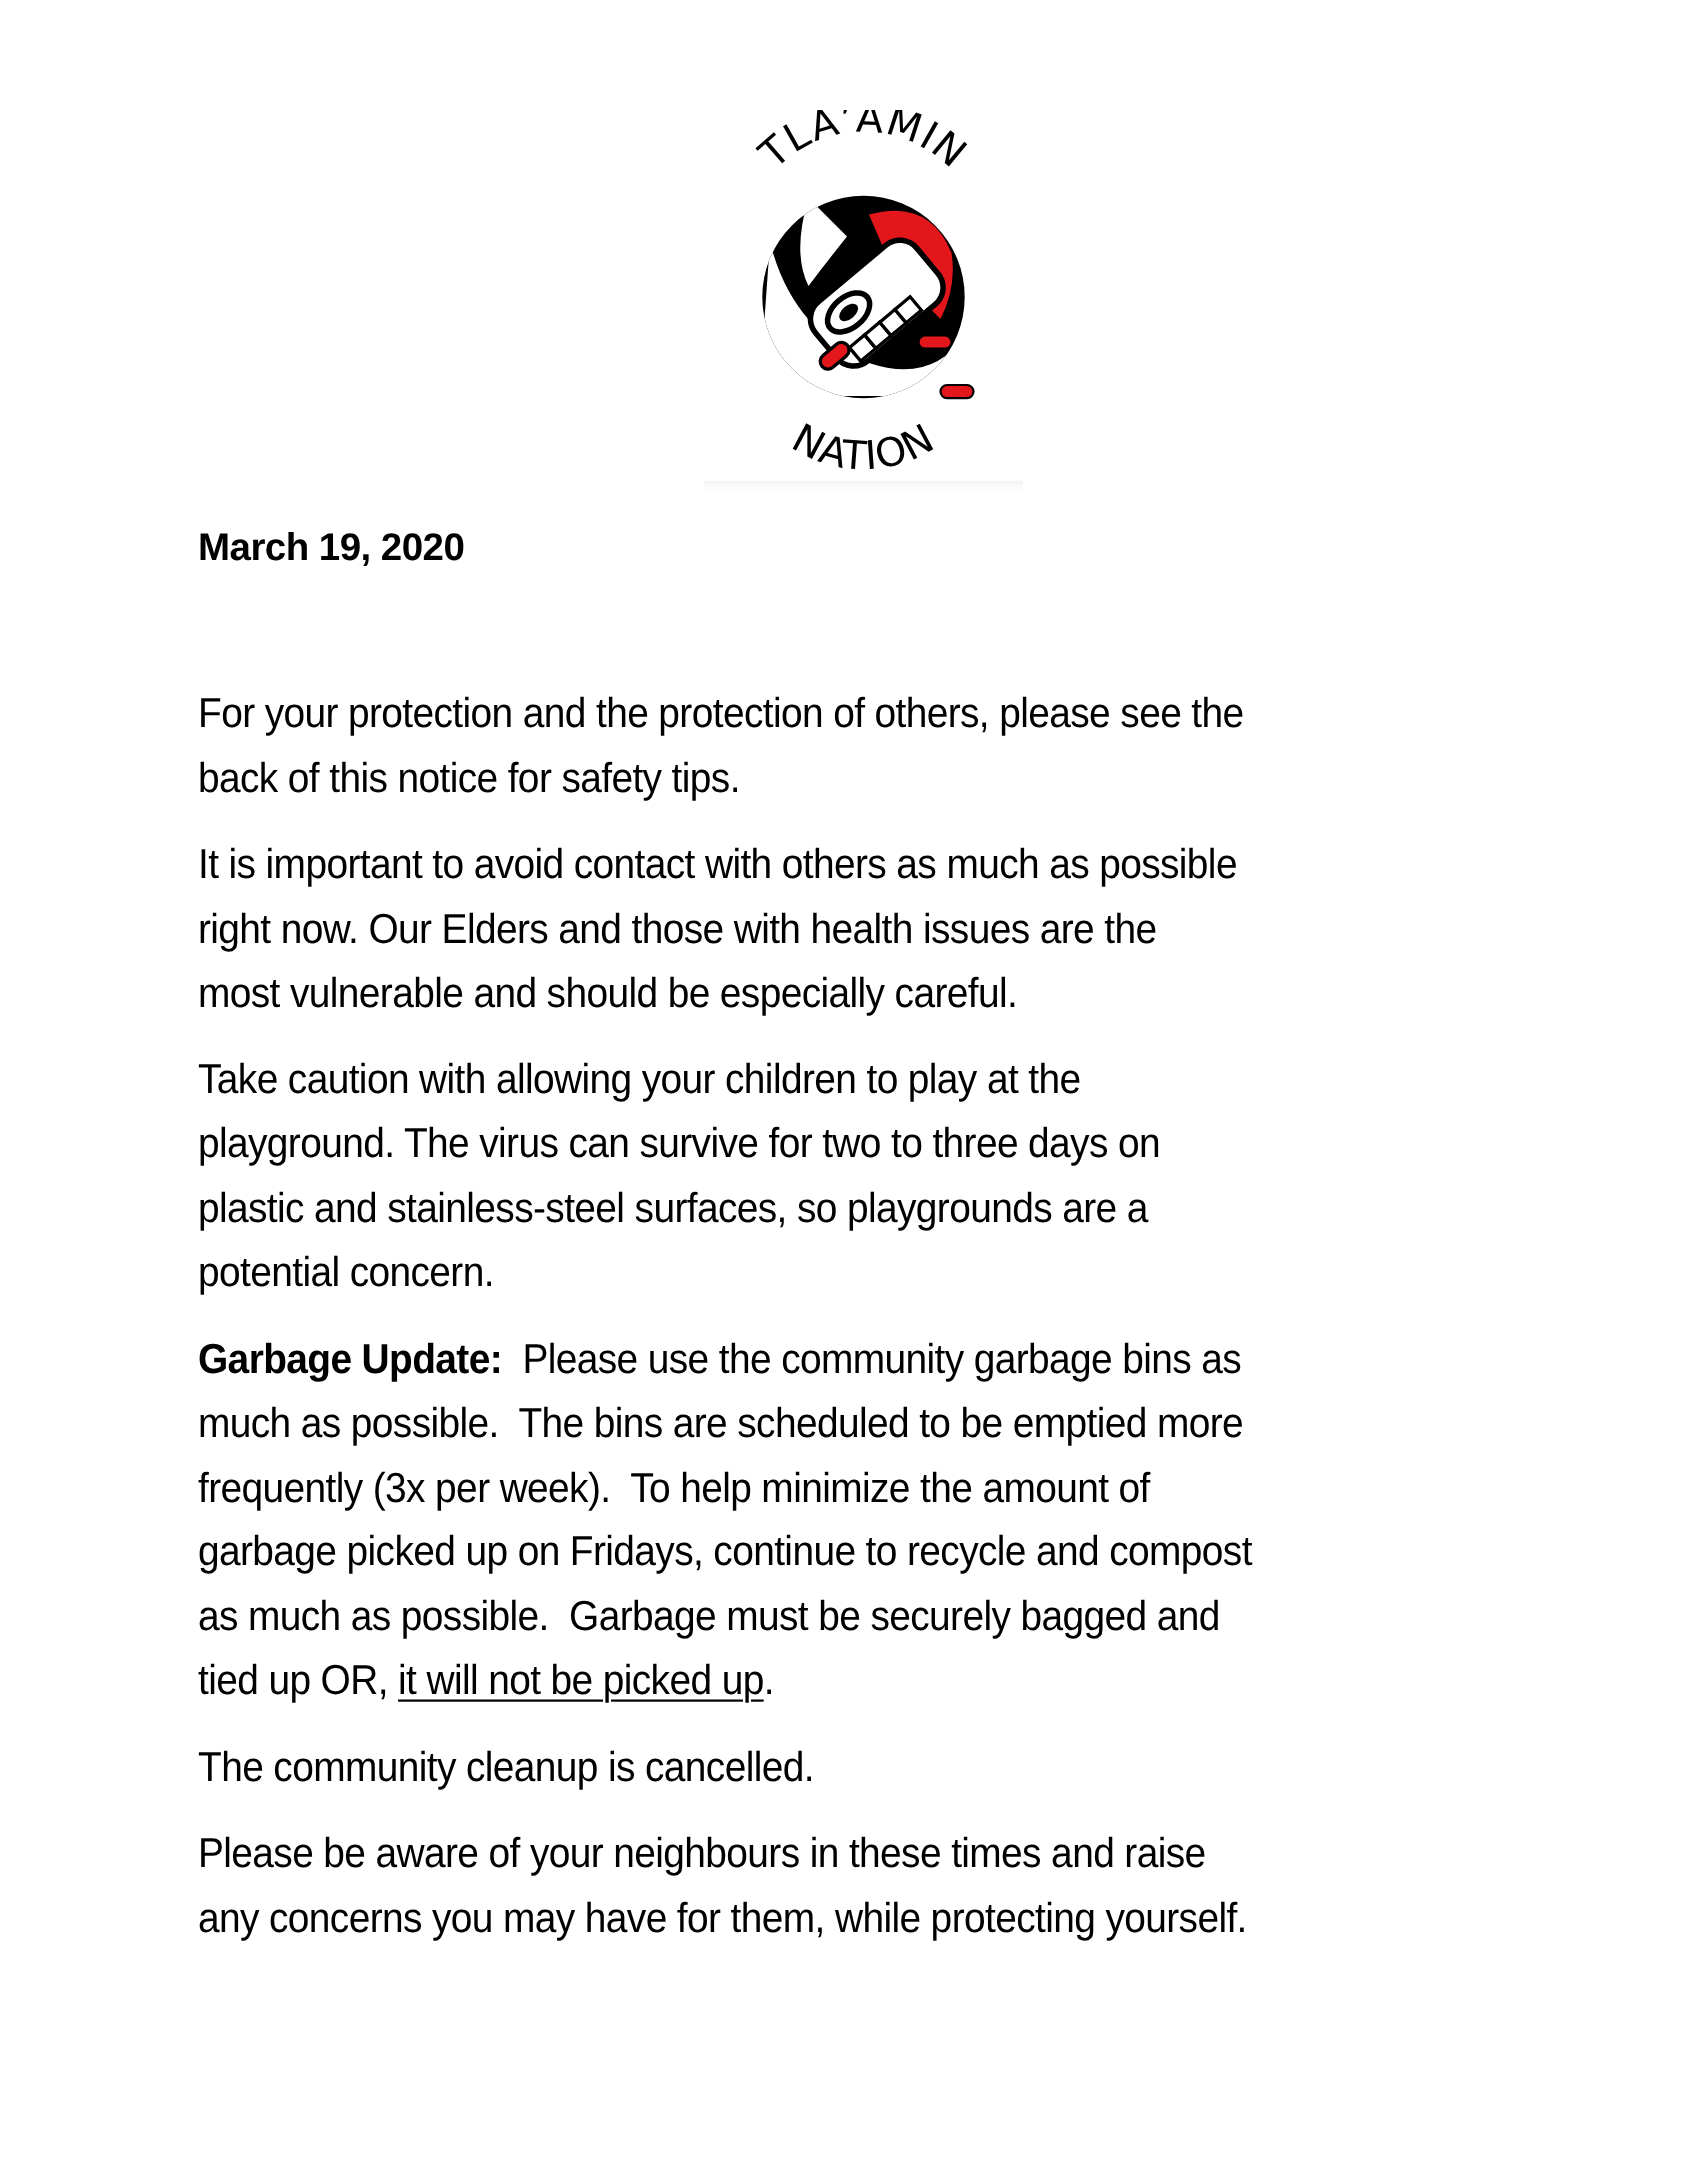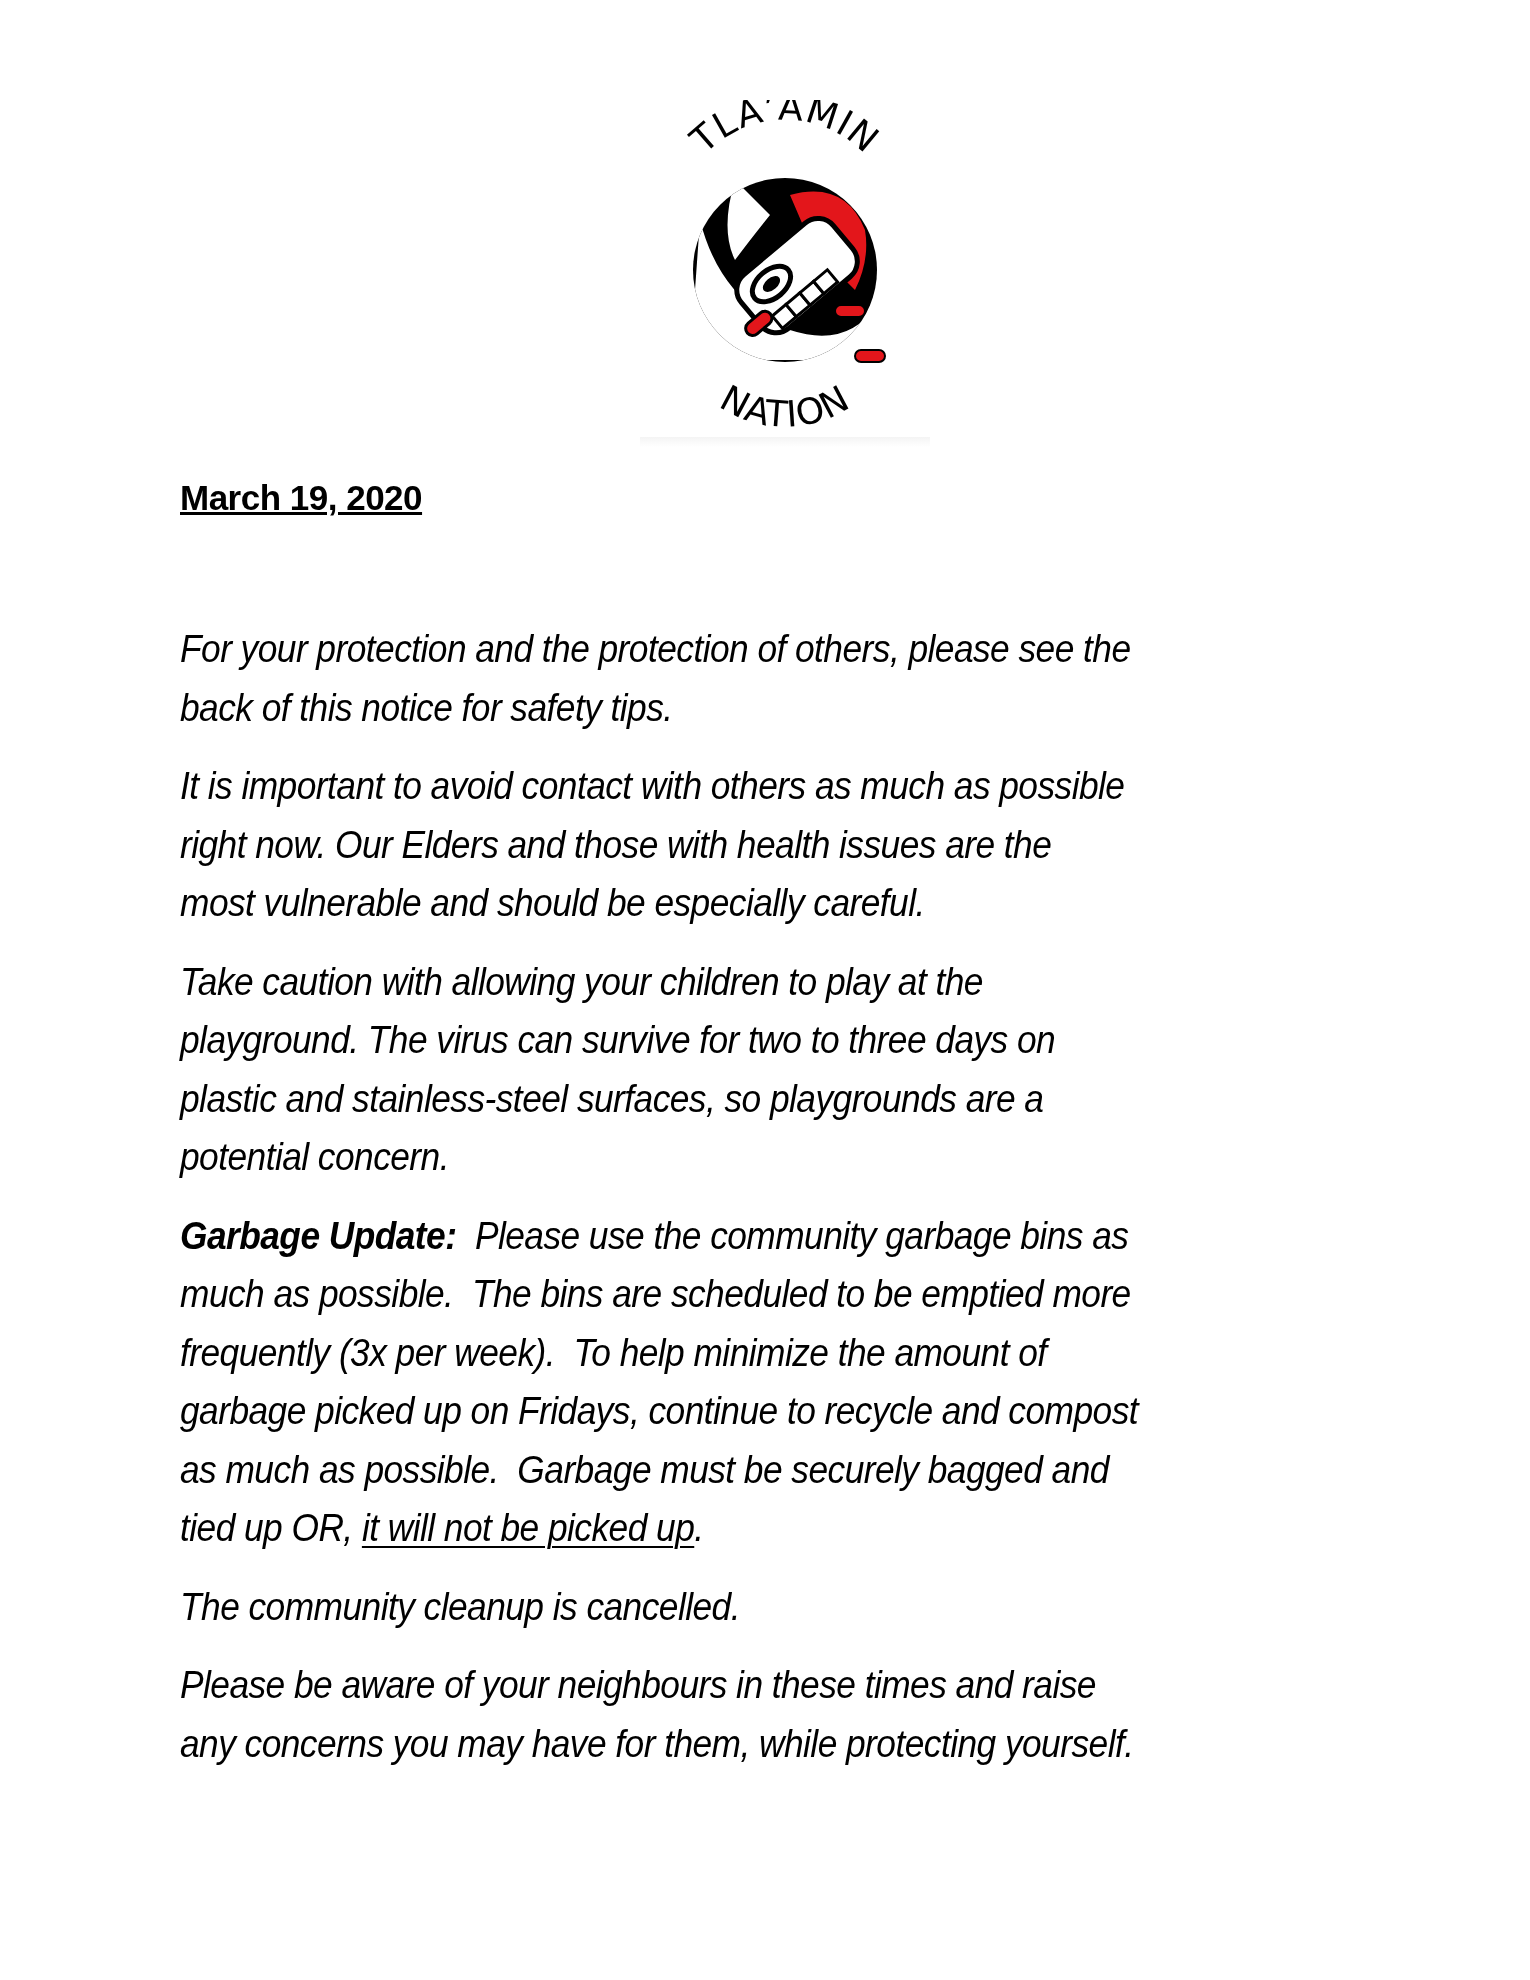--- a/index.html
+++ b/index.html
@@ -2,22 +2,22 @@
 <html><head>
 <meta charset="utf-8">
 <style>
   html, body { margin: 0; padding: 0; background: #ffffff; }
   body { width: 1530px; height: 1980px; position: relative; overflow: hidden;
          font-family: "Liberation Sans", sans-serif; color: #000; }
   .logo { position: absolute; left: 640px; top: 100px; width: 290px; height: 350px; }
   .logo-shadow { position: absolute; left: 640px; top: 437px; width: 290px; height: 10px;
                  background: linear-gradient(#f4f4f4, #ffffff); }
   .date { position: absolute; left: 180px; top: 478px; font-size: 35px; font-weight: bold;
-          letter-spacing: -0.5px; text-decoration: underline; }
-  .body { position: absolute; left: 180px; top: 620px; width: 1200px; font-style: italic; }
+          letter-spacing: -0.5px; }
+  .body { position: absolute; left: 180px; top: 620px; width: 1200px; }
   .para { font-size: 38px; line-height: 58.5px; margin: 0 0 20px 0; letter-spacing: -0.6px;
           word-spacing: 0px; transform: scaleX(0.93); transform-origin: left; white-space: nowrap; }
   .para .line { display: block; }
   .bold { font-weight: bold; }
   .u { text-decoration: underline; text-decoration-thickness: 2px; text-underline-offset: 5px; }
 </style>
 </head>
 <body>
 
 <svg class="logo" viewBox="0 0 290 350">

